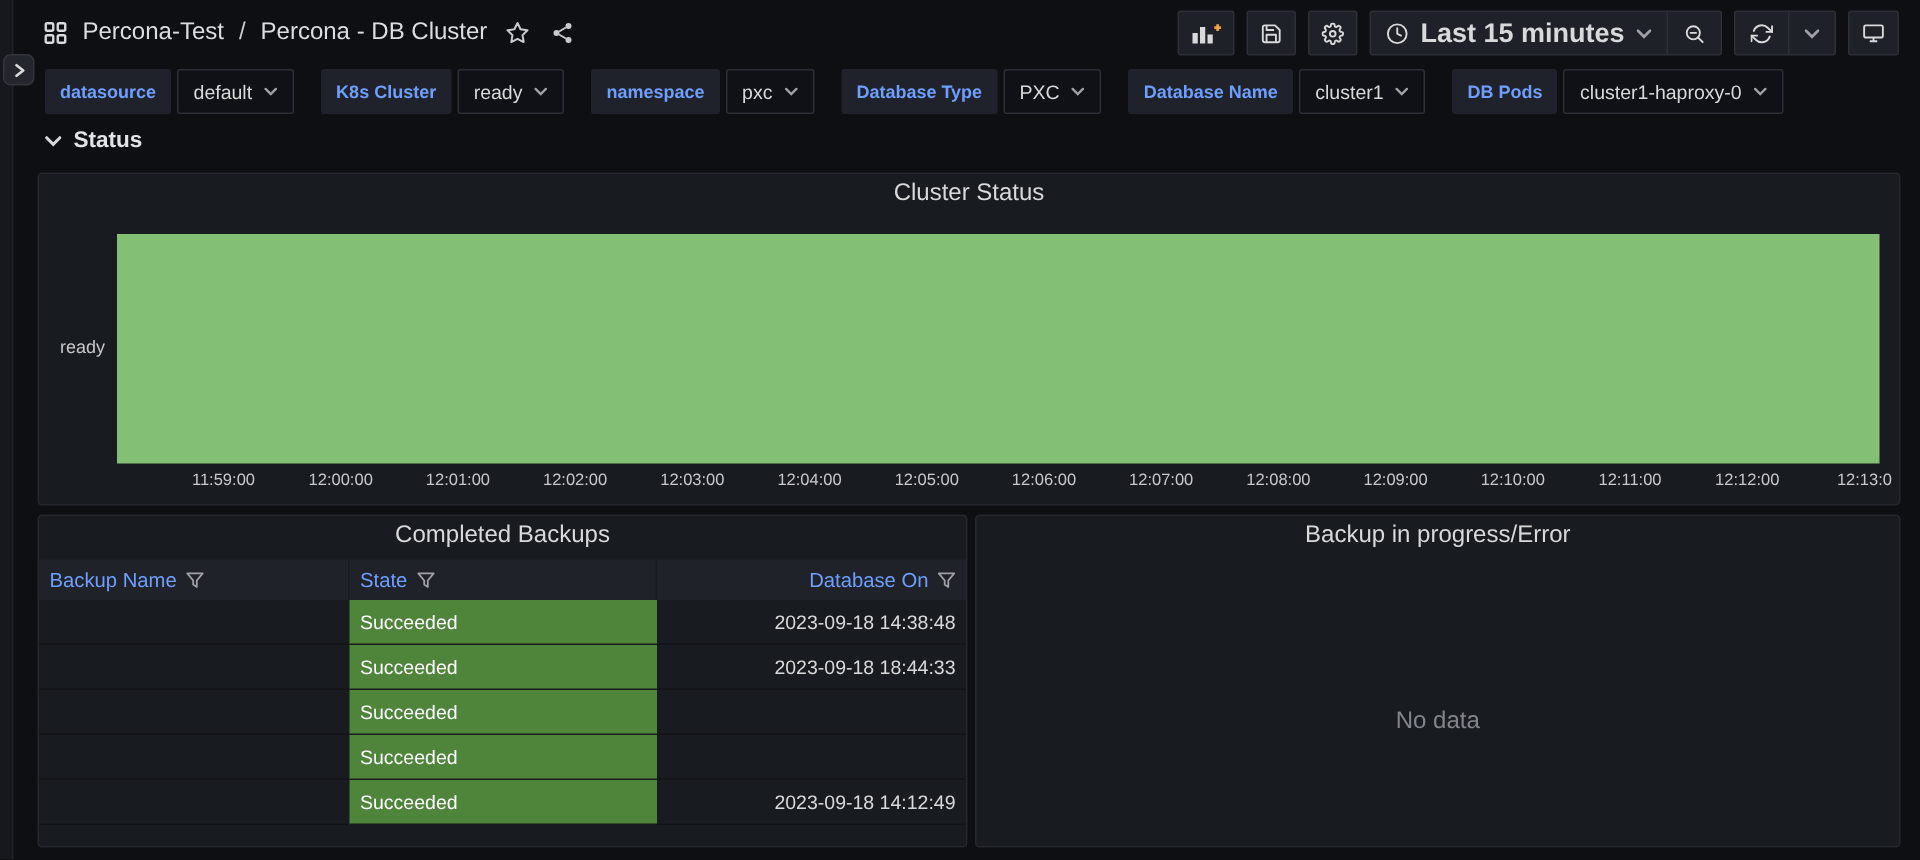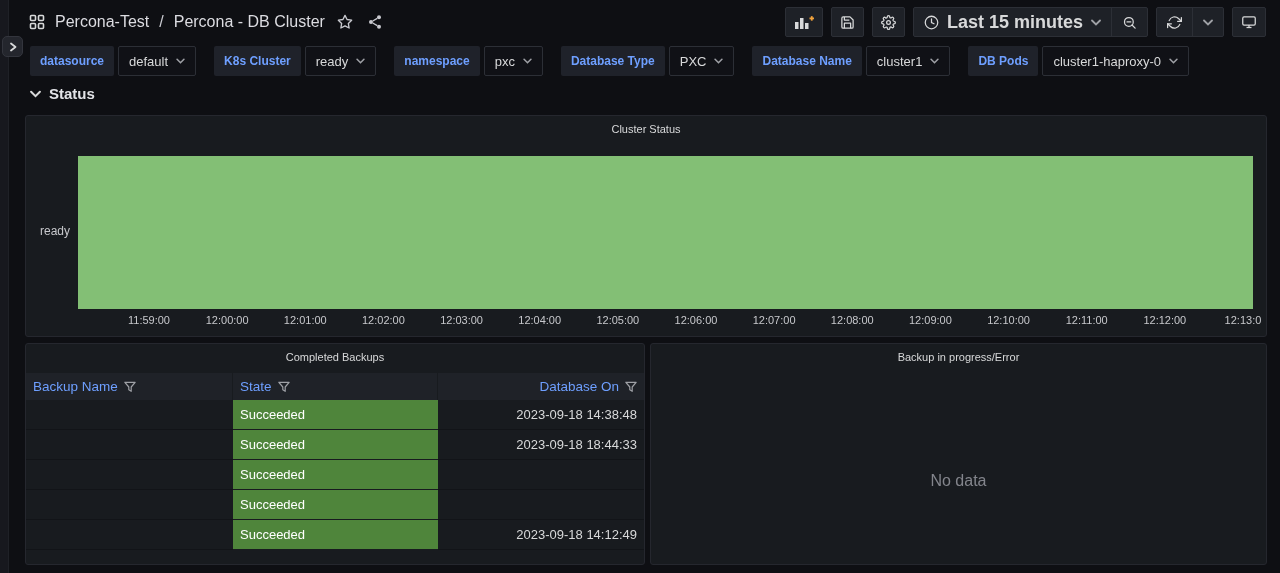--- a/index.html
+++ b/index.html
@@ -50,21 +50,21 @@
     background:#101116; border:1px solid #2c2f36; border-radius:2px;
     color:#d8d9da; font-size:13px; white-space:nowrap; cursor:pointer;
   }
 
   
   .section-header { position:absolute; left:30px; top:85px; display:flex; align-items:center; gap:8px; cursor:pointer; }
   .section-header span { font-size:15px; font-weight:700; color:#e3e4e8; }
 
   
   .panel { position:absolute; background:#181b1f; border:1px solid #25272e; border-radius:3px; }
-  .panel-title { height:26px; display:flex; align-items:center; justify-content:center; font-size:11px; font-weight:500; color:#d8d9da; cursor:pointer; }
+  .panel-title { height:26px; display:flex; align-items:center; justify-content:center; font-size:16px; font-weight:500; color:#d8d9da; cursor:pointer; }
 
   .panel-cluster { left:25px; top:115px; width:1242px; height:222px; }
   .timeline-label { position:absolute; left:14px; top:108px; font-size:12px; color:#c7c8cc; }
   .timeline-bar { position:absolute; left:52px; top:40px; width:1175px; height:153px; background:#83bf75; }
   .ticks { position:absolute; left:95px; top:198px; width:1150px; display:flex; justify-content:space-between; }
   .tick { width:56px; text-align:center; font-size:11px; color:#c7c8cc; white-space:nowrap; overflow:hidden; }
 
   .panel-backups { left:25px; top:343px; width:620px; height:222px; }
   .thead { position:absolute; left:0; top:29px; width:100%; height:27px; background:#1f2228; display:flex; }
   .th { display:flex; align-items:center; gap:6px; font-size:13.5px; color:#6e9fff; padding:0 7px; border-right:1px solid #181b1f; cursor:pointer; }

